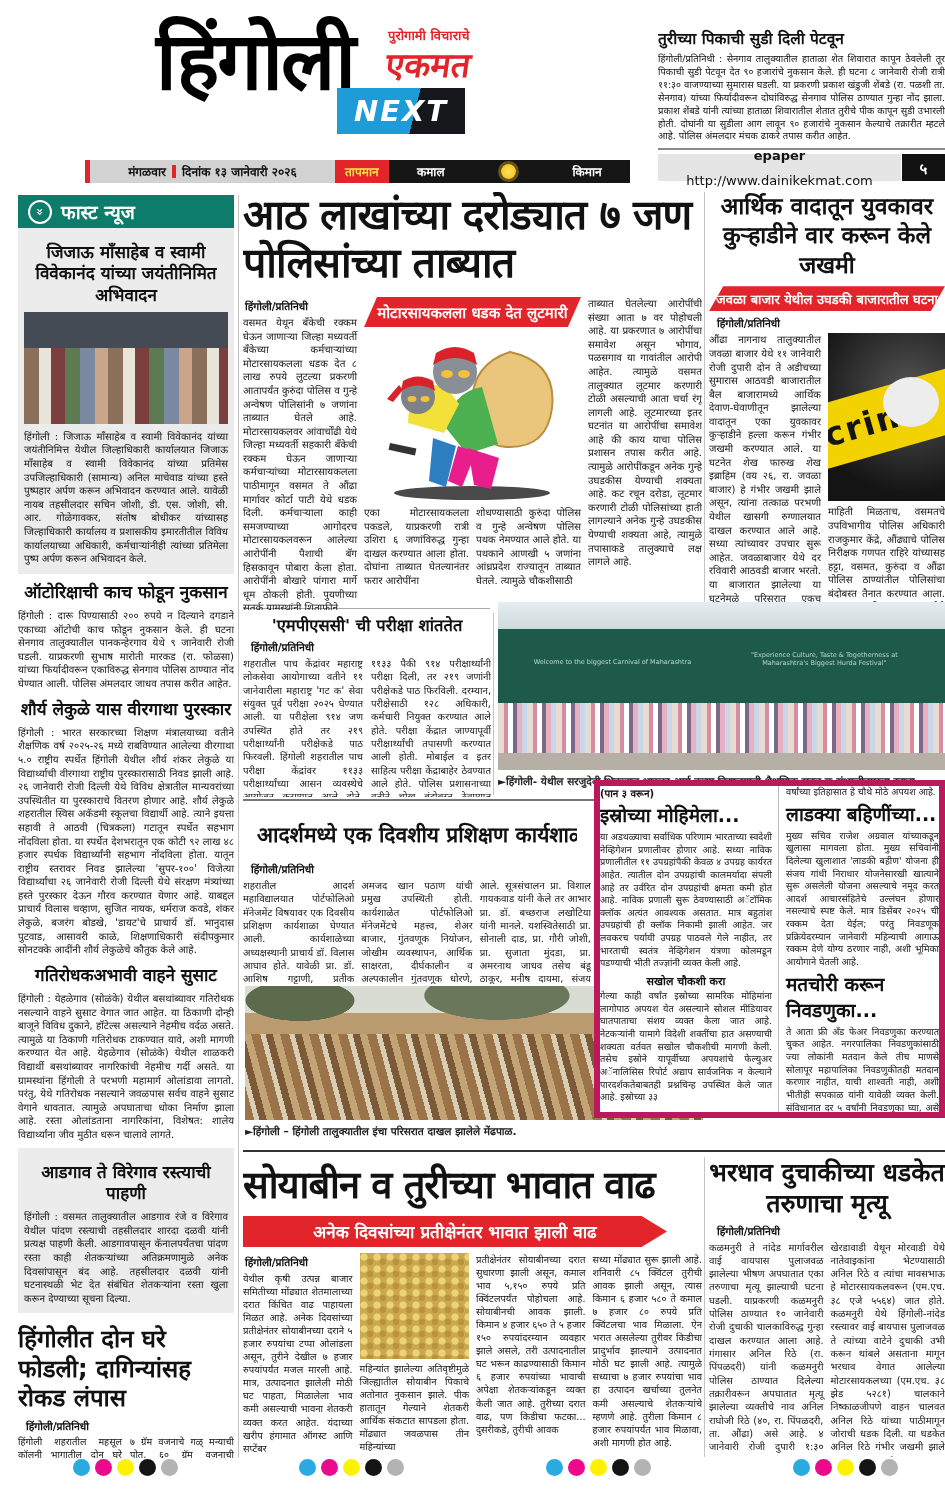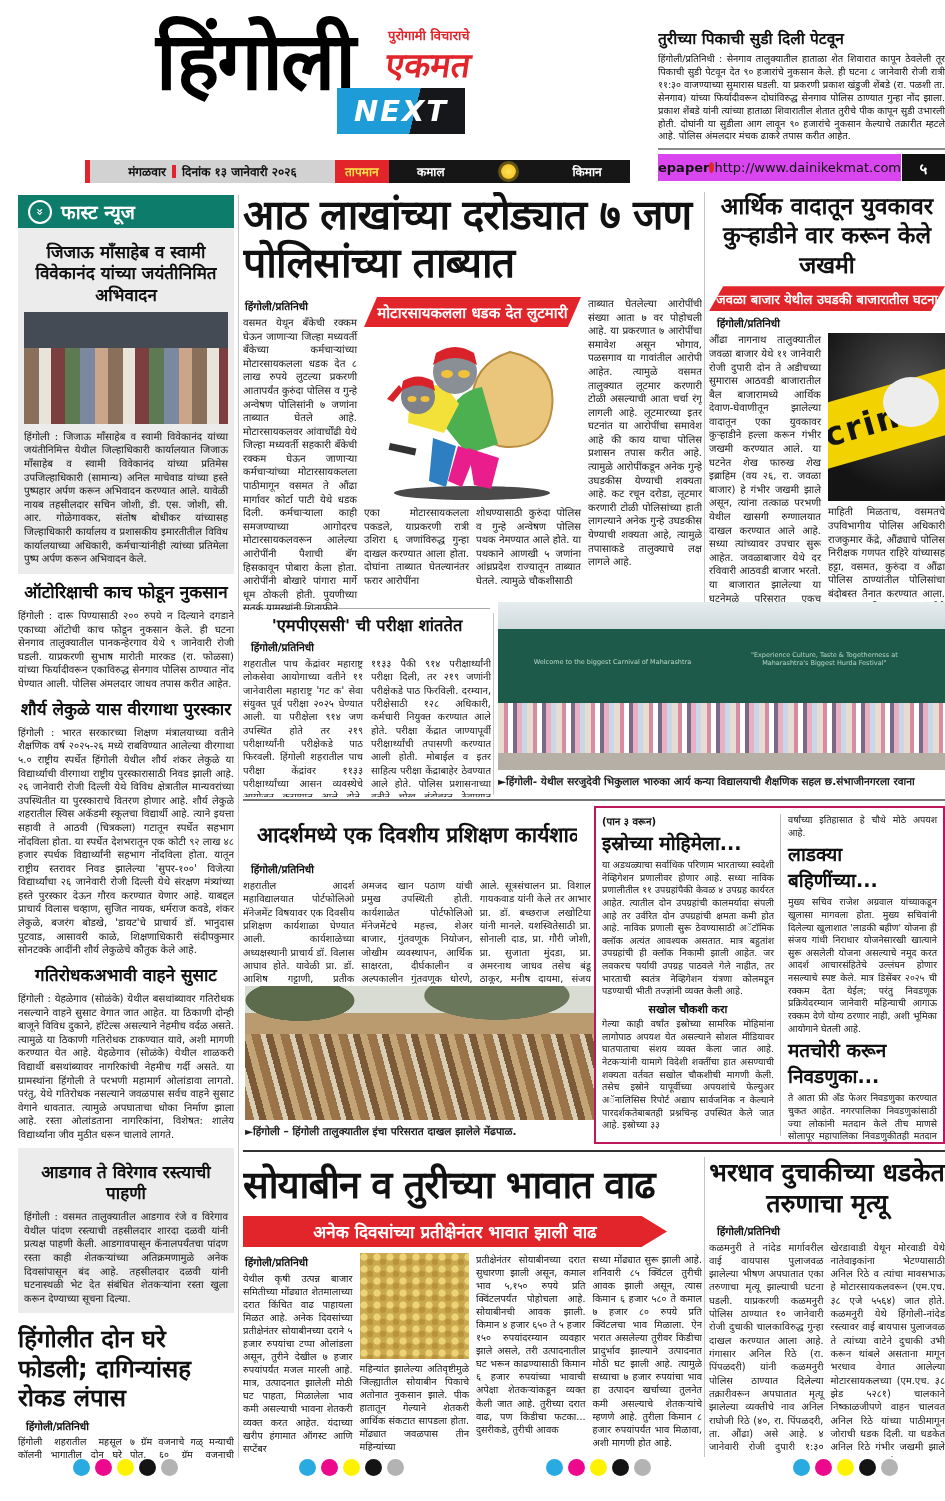--- a/index.html
+++ b/index.html
@@ -15,21 +15,21 @@
   .mast-tagline{left:388px;top:26px;font-size:13px;color:#e2242b;font-weight:bold;}
   .mast-brand{left:386px;top:41px;font-size:34px;font-weight:bold;color:#e2242b;transform:skewX(-8deg);}
   .next-logo{left:337px;top:88px;width:128px;height:46px;line-height:46px;text-align:center;
              background:linear-gradient(104deg,#1e9cd7 0 60%,#15171a 60%);color:#fff;
              font-size:29px;font-weight:bold;font-style:italic;letter-spacing:2px;}
   
   .sudi{left:658px;top:20px;width:287px;height:126px;overflow:hidden;}
   .sudi h3{margin:7px 0 4px 0;font-size:15.5px;}
   .sudi-rule{left:658px;top:148px;width:287px;height:2px;background:#8a8a8a;}
   
-  .epaper{left:658px;top:154px;width:243px;height:27px;background:#d946ef;display:flex;align-items:center;justify-content:center;font-size:13px;}
+  .epaper{left:658px;top:154px;width:243px;height:27px;background:#e5e5e5;display:flex;align-items:center;justify-content:center;gap:5px;font-size:13px;flex-direction:column;}
   .red-dot{width:11px;height:11px;border-radius:50%;background:#e2242b;display:inline-block;}
   .page-box{left:902px;top:154px;width:43px;height:27px;background:#121212;color:#fff;display:flex;align-items:center;justify-content:center;font-size:15px;font-weight:bold;}
   
   .date-bar{left:85px;top:160px;width:545px;height:23px;background:#d2d2d2;display:flex;align-items:center;font-size:12px;}
   .date-accent{width:5px;height:23px;background:#e2242b;}
   .date-left{width:245px;display:flex;align-items:center;justify-content:center;gap:6px;font-weight:bold;}
   .date-tick{width:4px;height:13px;background:#e2242b;display:inline-block;}
   .temp-box{background:#e2242b;color:#fde047;font-weight:bold;padding:0 10px;height:23px;display:flex;align-items:center;}
   .temp-black{flex:1;background:#161616;color:#fff;height:23px;display:flex;align-items:center;justify-content:space-around;font-weight:bold;}
   .sun{width:15px;height:15px;border-radius:50%;background:radial-gradient(#ffe45e,#f5b90a);box-shadow:0 0 0 3px rgba(245,197,24,.35);display:inline-block;}
@@ -99,21 +99,21 @@
   .workshop h2{margin:14px;font-size:21px;white-space:nowrap;overflow:hidden;}
   .w-row{display:flex;gap:7px;margin-top:3px;}
   .w-row>div{flex:1;font-size:9.8px;}
   .cattle-photo{left:245px;top:986px;width:458px;height:134px;overflow:hidden;position:absolute;
      background:linear-gradient(#d8dcd2 0 20%,rgba(0,0,0,0) 20%),#b99b6f;}
   .herd{position:absolute;bottom:0;width:100%;height:64%;
      background:repeating-linear-gradient(75deg,#9a7448 0 9px,#d9cdb4 9px 14px,#7c5a38 14px 21px,#c2a477 21px 28px);}
   .trees{position:absolute;top:0;width:100%;height:36%;
      background:radial-gradient(90px 34px at 12% 30%,#5d6b4d 60%,rgba(0,0,0,0) 61%),radial-gradient(120px 40px at 55% 20%,#6a775a 60%,rgba(0,0,0,0) 61%),radial-gradient(80px 30px at 90% 35%,#57644a 60%,rgba(0,0,0,0) 61%);}
   
-  .jump{left:594px;top:806px;width:351px;height:338px;border:2px solid #be185d;box-sizing:border-box;display:flex;padding:6px;gap:0;overflow:hidden;background:#fff;}
+  .jump{left:594px;top:780px;width:351px;height:338px;border:6px solid #be185d;box-sizing:border-box;display:flex;gap:0;overflow:hidden;background:#fff;}
   .jump .jc1{width:172px;padding-right:6px;border-right:1px solid #bbb;}
   .jump .jc2{flex:1;padding-left:7px;}
   .jump h3{margin:2px 0 3px 0;font-size:19px;}
   .jump .jtxt{font-size:9.3px;}
   .jnote{font-size:10px;font-weight:bold;}
   .jsub{font-size:11px;font-weight:bold;text-align:center;margin:3px 0 2px 0;}
   
   .soy{left:243px;top:1157px;width:459px;height:300px;overflow:hidden;}
   .soy h1{margin:0;font-size:38px;white-space:nowrap;letter-spacing:-1px;}
   .banner.soy-b{width:424px;height:31px;font-size:17px;margin:7px 0 6px 0;clip-path:polygon(0 0,94% 0,100% 50%,94% 100%,0 100%);}

